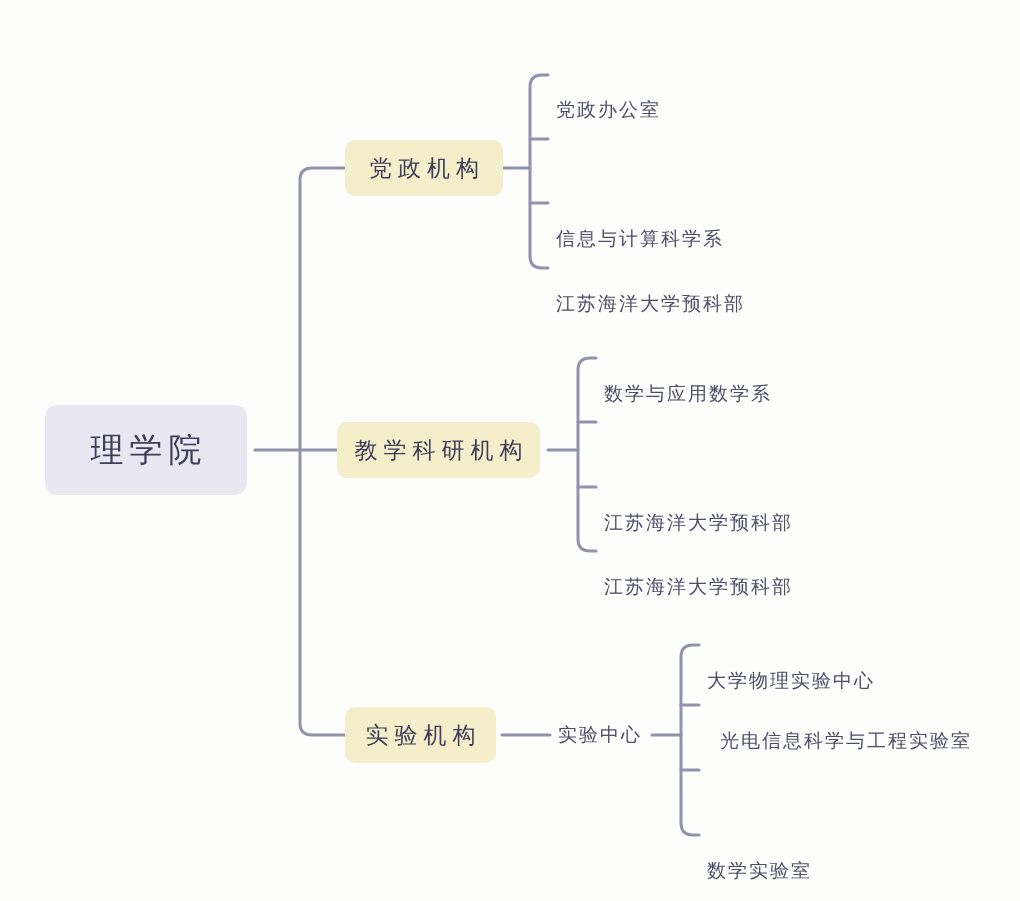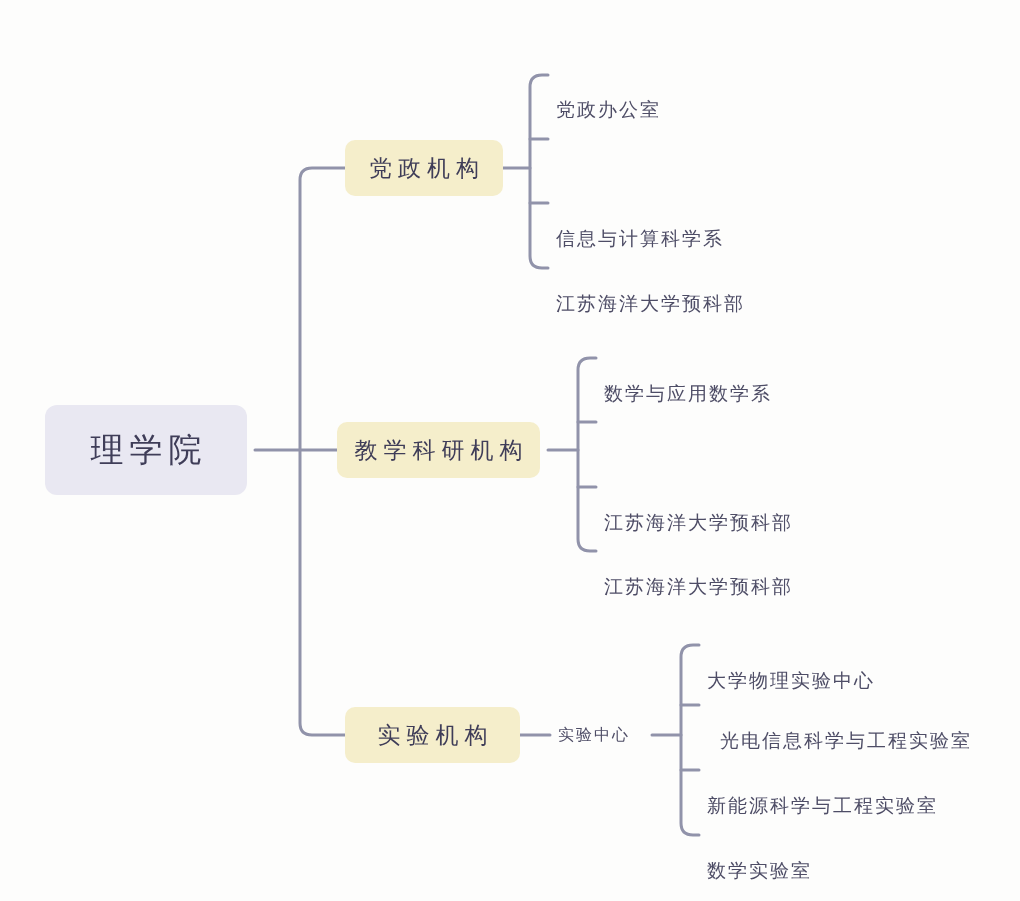--- a/index.html
+++ b/index.html
@@ -45,26 +45,26 @@
   .node.branch{
     background:var(--branch_fill);
     border-radius:10px;
     font-size:23px;
     letter-spacing:6px;
     padding-left:6px;
     height:56px;
   }
   .node.branch.b1{left:345px;top:140px;width:158px;}
   .node.branch.b2{left:337px;top:422px;width:203px;}
-  .node.branch.b3{left:345px;top:707px;width:175px;}
+  .node.branch.b3{left:345px;top:707px;width:151px;}
   .subnode{
     position:absolute;
     left:558px;top:722px;
     height:26px;line-height:26px;
-    font-size:16px;
+    font-size:19px;
     letter-spacing:2px;
     color:var(--leaf_text);
     white-space:nowrap;
   }
   .leaf{
     position:absolute;
     height:26px;line-height:26px;
     font-size:19px;
     letter-spacing:2px;
     color:var(--leaf_text);
@@ -111,16 +111,15 @@
   <div class="leaf" style="left:556px;top:61px">党政办公室</div>
   <div class="leaf" style="left:556px;top:190px">信息与计算科学系</div>
   <div class="leaf" style="left:556px;top:255px">江苏海洋大学预科部</div>
 
   <div class="leaf" style="left:604px;top:345px">数学与应用数学系</div>
   <div class="leaf" style="left:604px;top:474px">江苏海洋大学预科部</div>
   <div class="leaf" style="left:604px;top:538px">江苏海洋大学预科部</div>
 
   <div class="leaf" style="left:707px;top:632px">大学物理实验中心</div>
   <div class="leaf" style="left:720px;top:692px">光电信息科学与工程实验室</div>
-  <div class="leaf" style="left:707px;top:757px">新能源科学与工程实验室</div>
   <div class="leaf" style="left:707px;top:822px">数学实验室</div>
 
 </div>
 
 </body></html>

